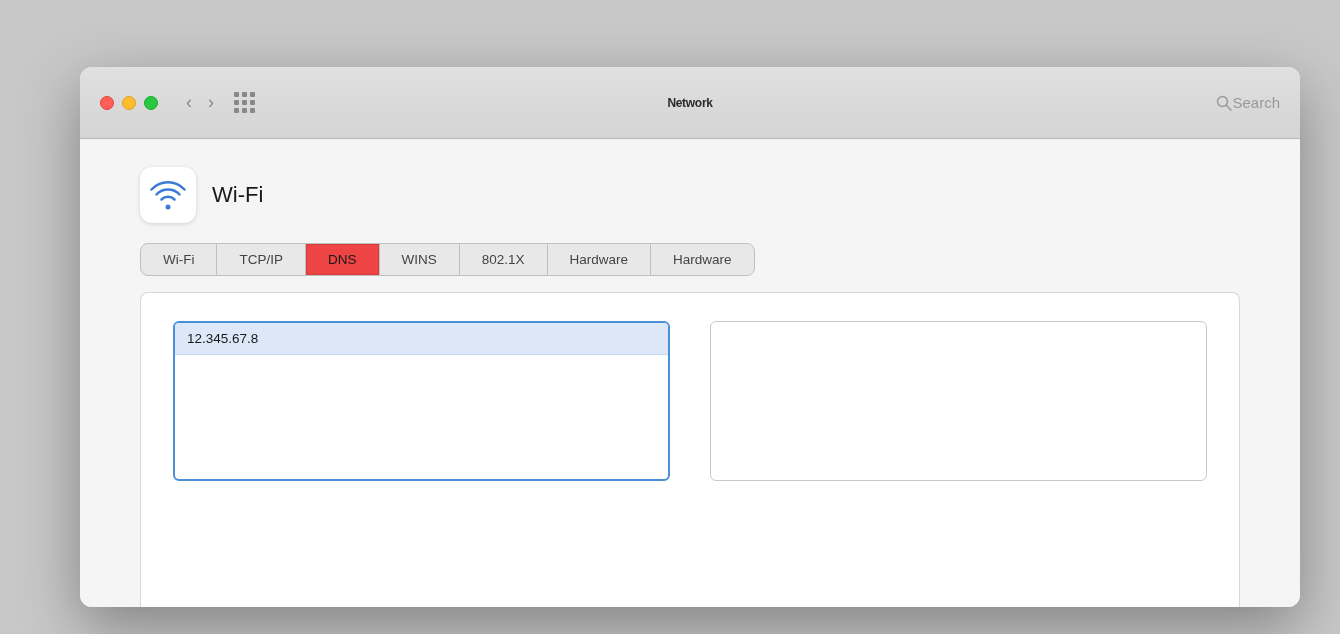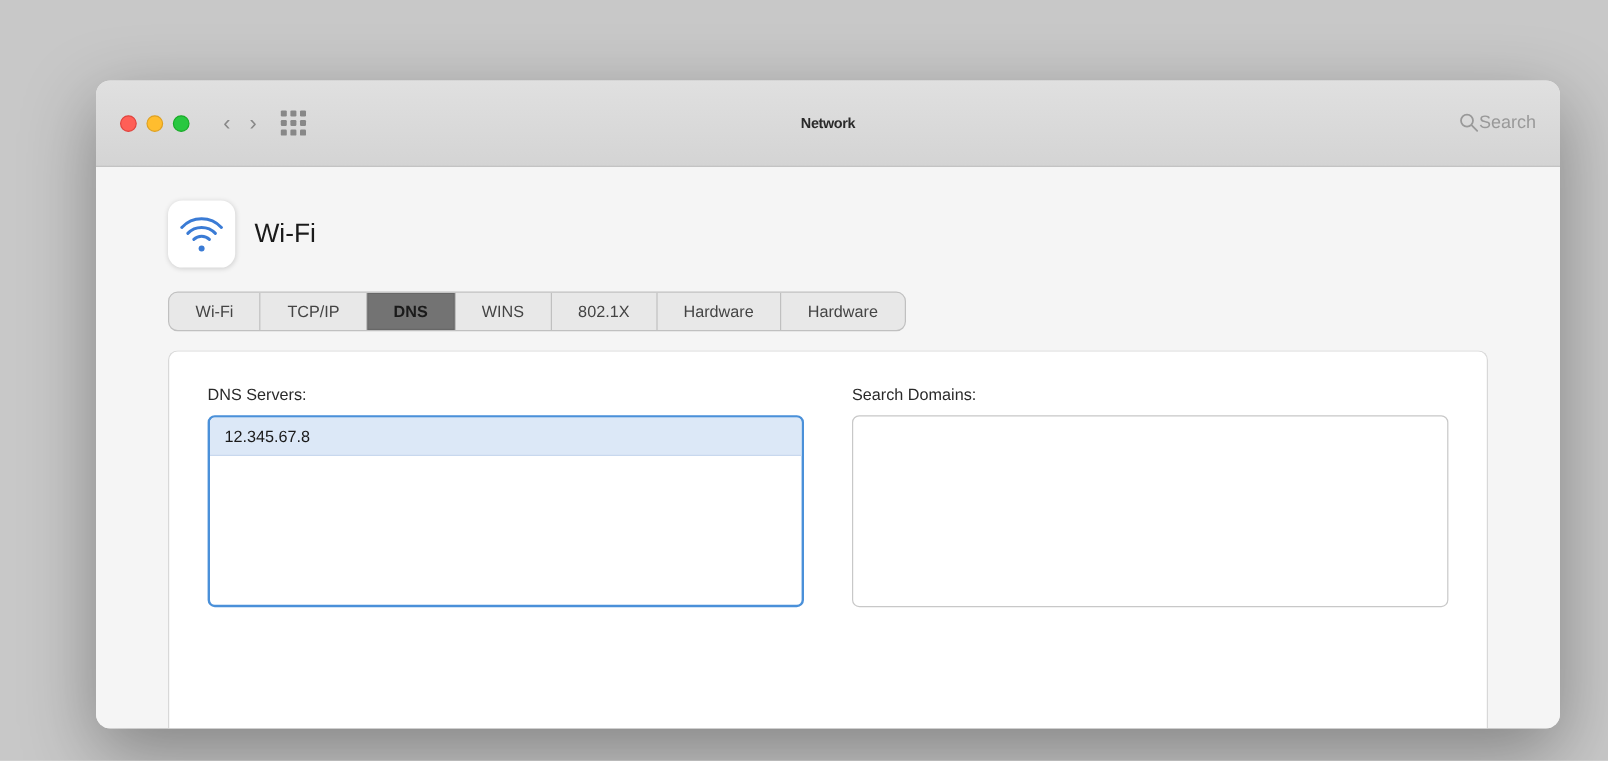--- a/index.html
+++ b/index.html
@@ -103,21 +103,21 @@
       transform: translateX(-50%);
       font-size: 12px;
       font-weight: 600;
       color: #2a2a2a;
       letter-spacing: -0.3px;
     }
 
     .search-area {
       margin-left: auto;
       display: flex;
-      align-items: flex-start;
+      align-items: flex-end;
       gap: 0;
       color: #999;
       font-size: 15px;
     }
 
     .search-icon-svg {
       width: 16px;
       height: 16px;
     }
 
@@ -184,23 +184,23 @@
       border-right: 1px solid #c0c0c0;
       background: transparent;
       white-space: nowrap;
     }
 
     .tab:last-child {
       border-right: none;
     }
 
     .tab.active {
-      background: #737373;
+      background: #ef4444;
       color: #1a1a1a;
-      font-weight: 700;
+      font-weight: 400;
       box-shadow: inset 0 0 0 1px rgba(0,0,0,0.1);
     }
 
     
     .main-panel {
       flex: 1;
       background: white;
       margin: 16px 60px 0 60px;
       border-radius: 8px 8px 0 0;
       border: 1px solid #d8d8d8;
@@ -310,27 +310,25 @@
         <div class="tab">WINS</div>
         <div class="tab">802.1X</div>
         <div class="tab">Hardware</div>
         <div class="tab">Hardware</div>
       </div>
     </div>
 
     <div class="main-panel">
 
       <div class="dns-section">
-        <div class="section-label">DNS Servers:</div>
         <div class="dns-list-box">
           <div class="dns-entry">12.345.67.8</div>
         </div>
       </div>
 
       <div class="search-domains-section">
-        <div class="section-label">Search Domains:</div>
         <div class="search-domains-box"></div>
       </div>
 
     </div>
 
   </div>
 </div>
 
 </body></html>

